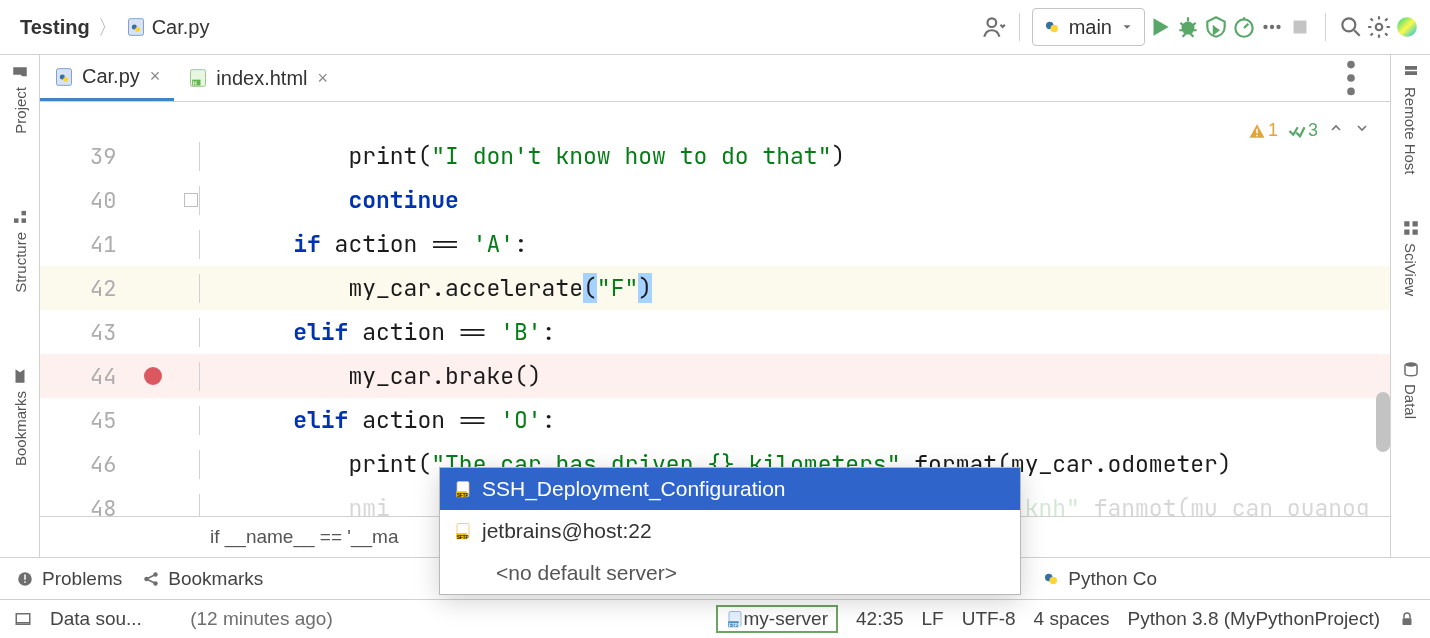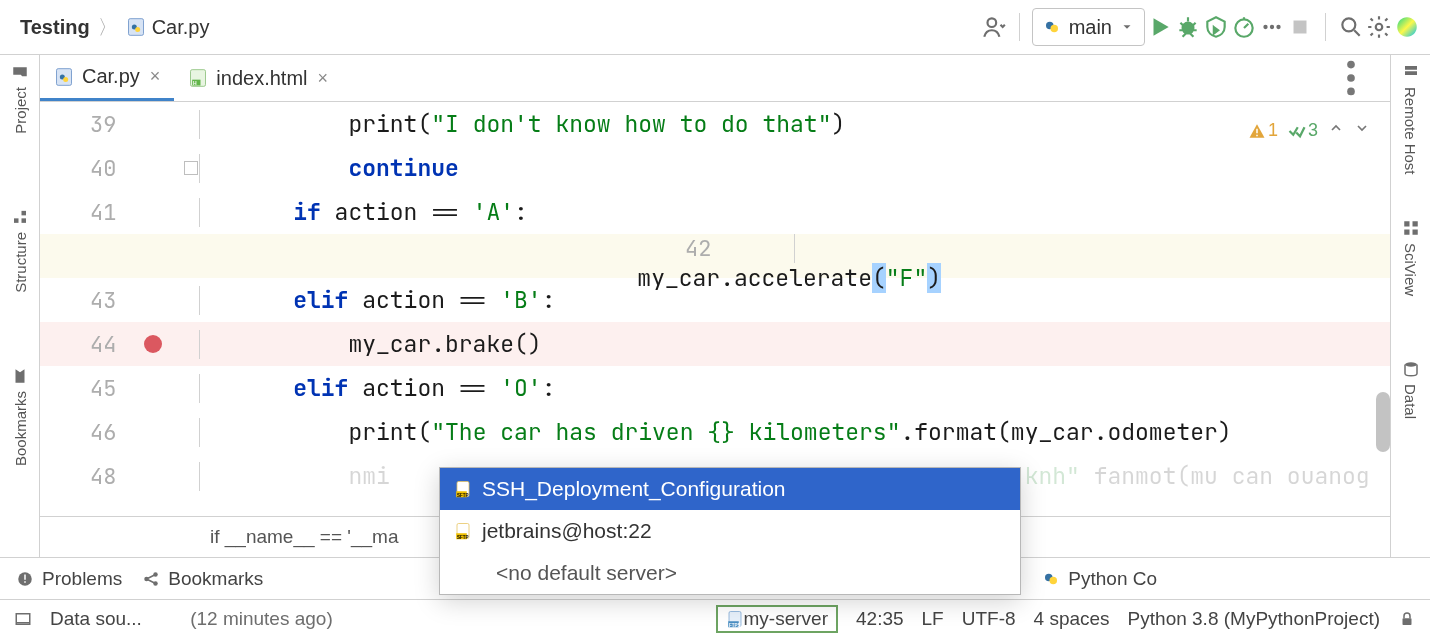--- a/index.html
+++ b/index.html
@@ -107,39 +107,39 @@
     display: flex; align-items: center; gap: 8px;
     padding: 0 14px;
     font-size: 20px;
     cursor: pointer;
   }
   .tab.active { border-bottom: 3px solid #4083c9; background: #fff; }
   .tab-close { color: #8a8a8a; font-size: 18px; margin-left: 2px; }
   .tabs-more { margin-left: auto; padding: 0 16px; display:flex; align-items:center; color:#777; cursor:pointer; }
   
   .editor { flex: 1; position: relative; overflow: hidden; }
-  .code-rows { font-family: "JetBrains Mono","SF Mono",Menlo,Consolas,monospace; font-size: 23px; }
+  .code-rows { font-family: "JetBrains Mono","SF Mono",Menlo,Consolas,monospace; font-size: 23px; margin-top: 32px; }
   .code-row { display: flex; height: 44px; align-items: center; }
   .gutter {
     width: 160px;
     display: flex;
     align-items: center;
     padding-left: 50px;
     color: var(--gutter-num);
     font-size: 22px;
     position: relative;
     flex-shrink: 0;
   }
   .gutter-border { position: absolute; right: 0; top: 0; bottom: 0; border-right: 1px solid var(--border); }
   .line { white-space: pre; padding-left: 38px; flex: 1; color: var(--ident); }
   .kw { color: var(--keyword-blue); font-weight: 600; }
   .str { color: var(--string-green); }
   .fn { color: #1b1b1b; }
   .hl { background: var(--caret-hl); }
-  .row-yellow { background: var(--highlight-yellow); flex-direction: column; }
+  .row-yellow { background: var(--highlight-yellow); }
   .row-red { background: var(--highlight-red); }
   .bp-dot { position: absolute; left: 104px; width: 18px; height: 18px; border-radius: 50%; background: var(--breakpoint); }
   .fold-handle {
     position: absolute; right: 2px;
     width: 14px; height: 14px; border: 1px solid #bebebe; background: #fff;
   }
   
   .inspect {
     position: absolute; top: 18px; right: 20px;
     display: flex; gap: 10px; align-items: center;

